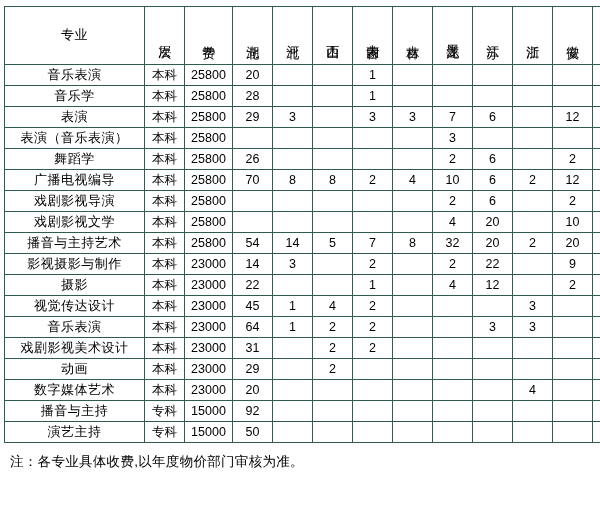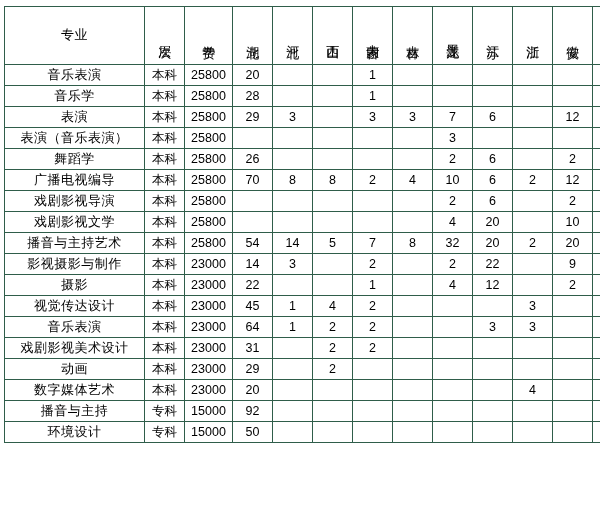--- a/index.html
+++ b/index.html
@@ -414,30 +414,31 @@
           <td></td>
           <td></td>
           <td></td>
           <td></td>
           <td></td>
           <td></td>
           <td></td>
           <td>45</td>
         </tr>
         <tr>
-          <td><span class="major-cell">环境设计</span></td>
+          <td><span class="major-cell">演艺主持</span></td>
           <td>专科</td>
           <td>15000</td>
           <td>50</td>
           <td></td>
           <td></td>
           <td></td>
           <td></td>
           <td></td>
           <td></td>
           <td></td>
           <td></td>
           <td>35</td>
         </tr>
       </tbody>
   </table>
 
+  <div class="note">注：各专业具体收费,以年度物价部门审核为准。</div>
 </div>
 
 </body></html>

